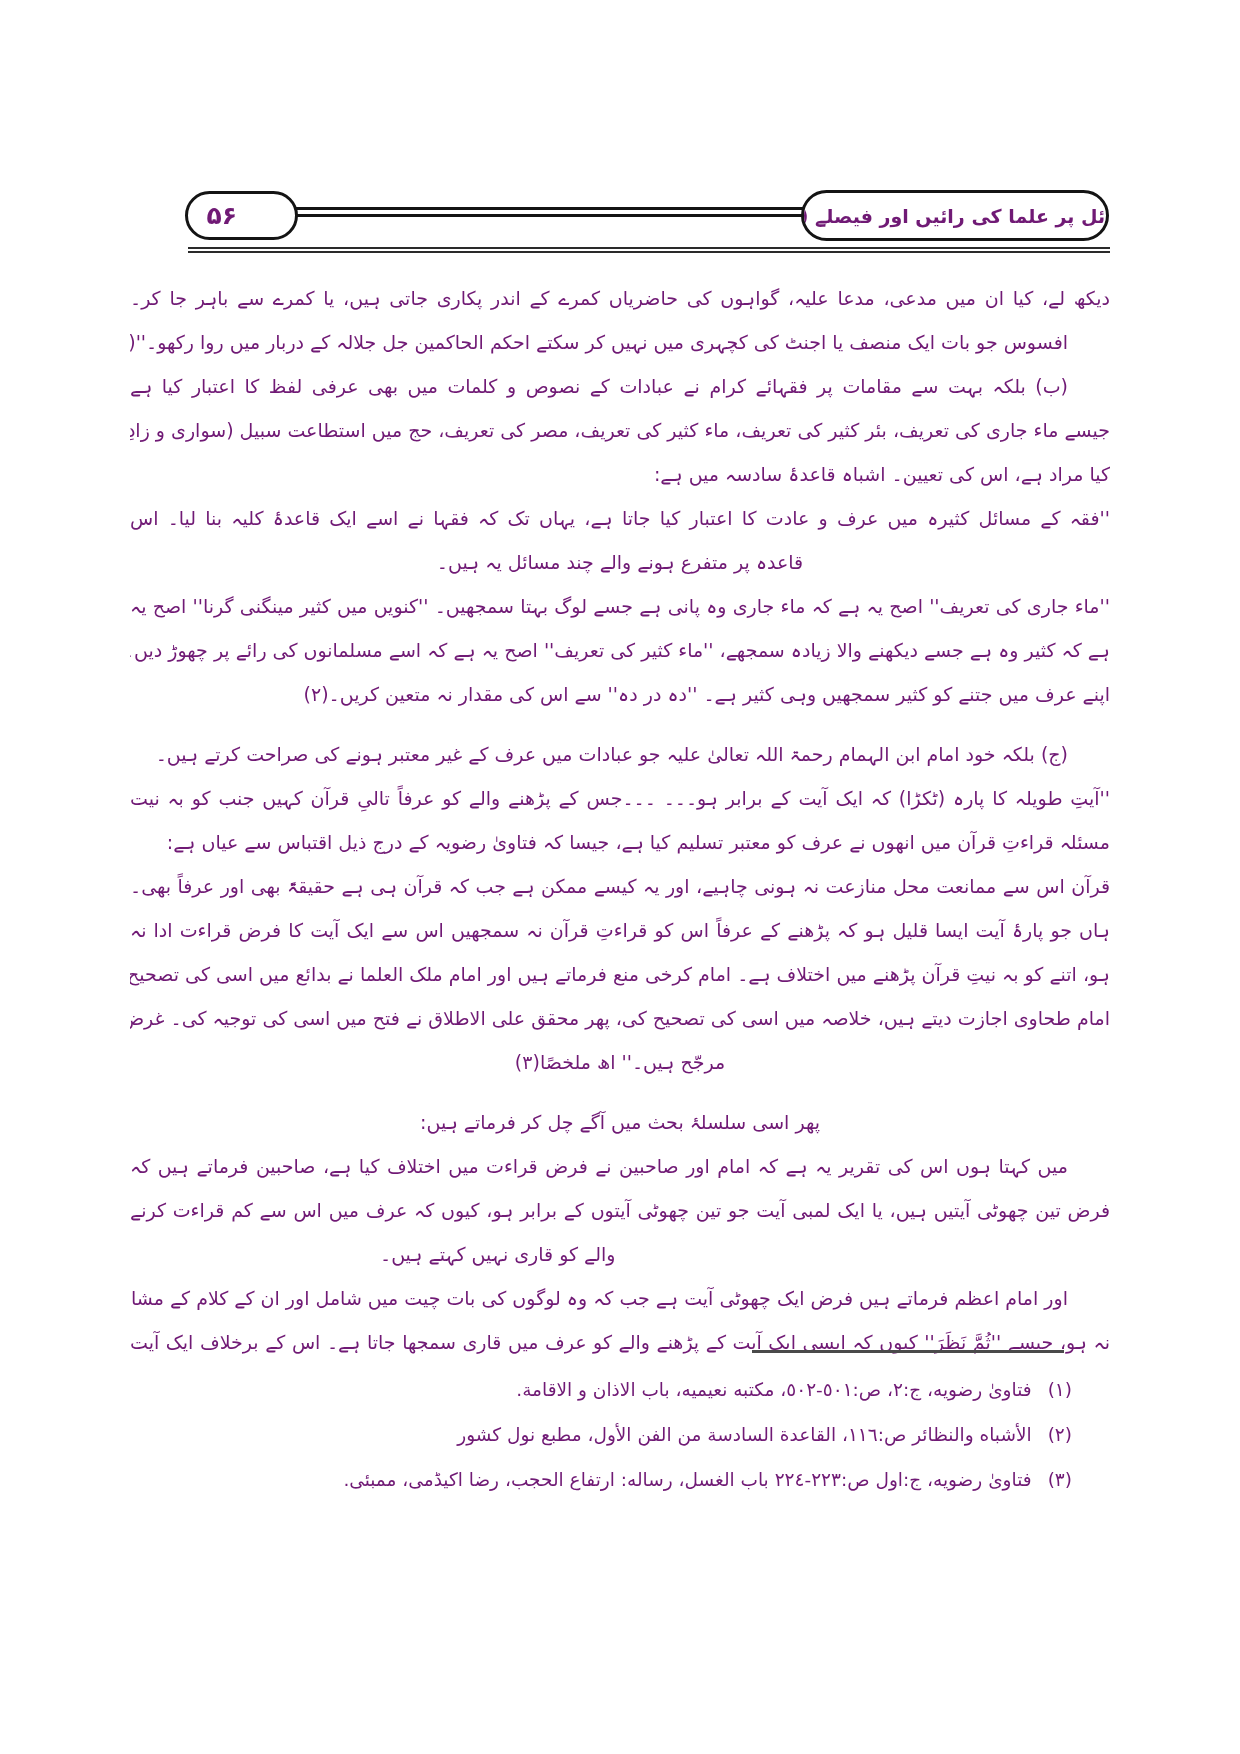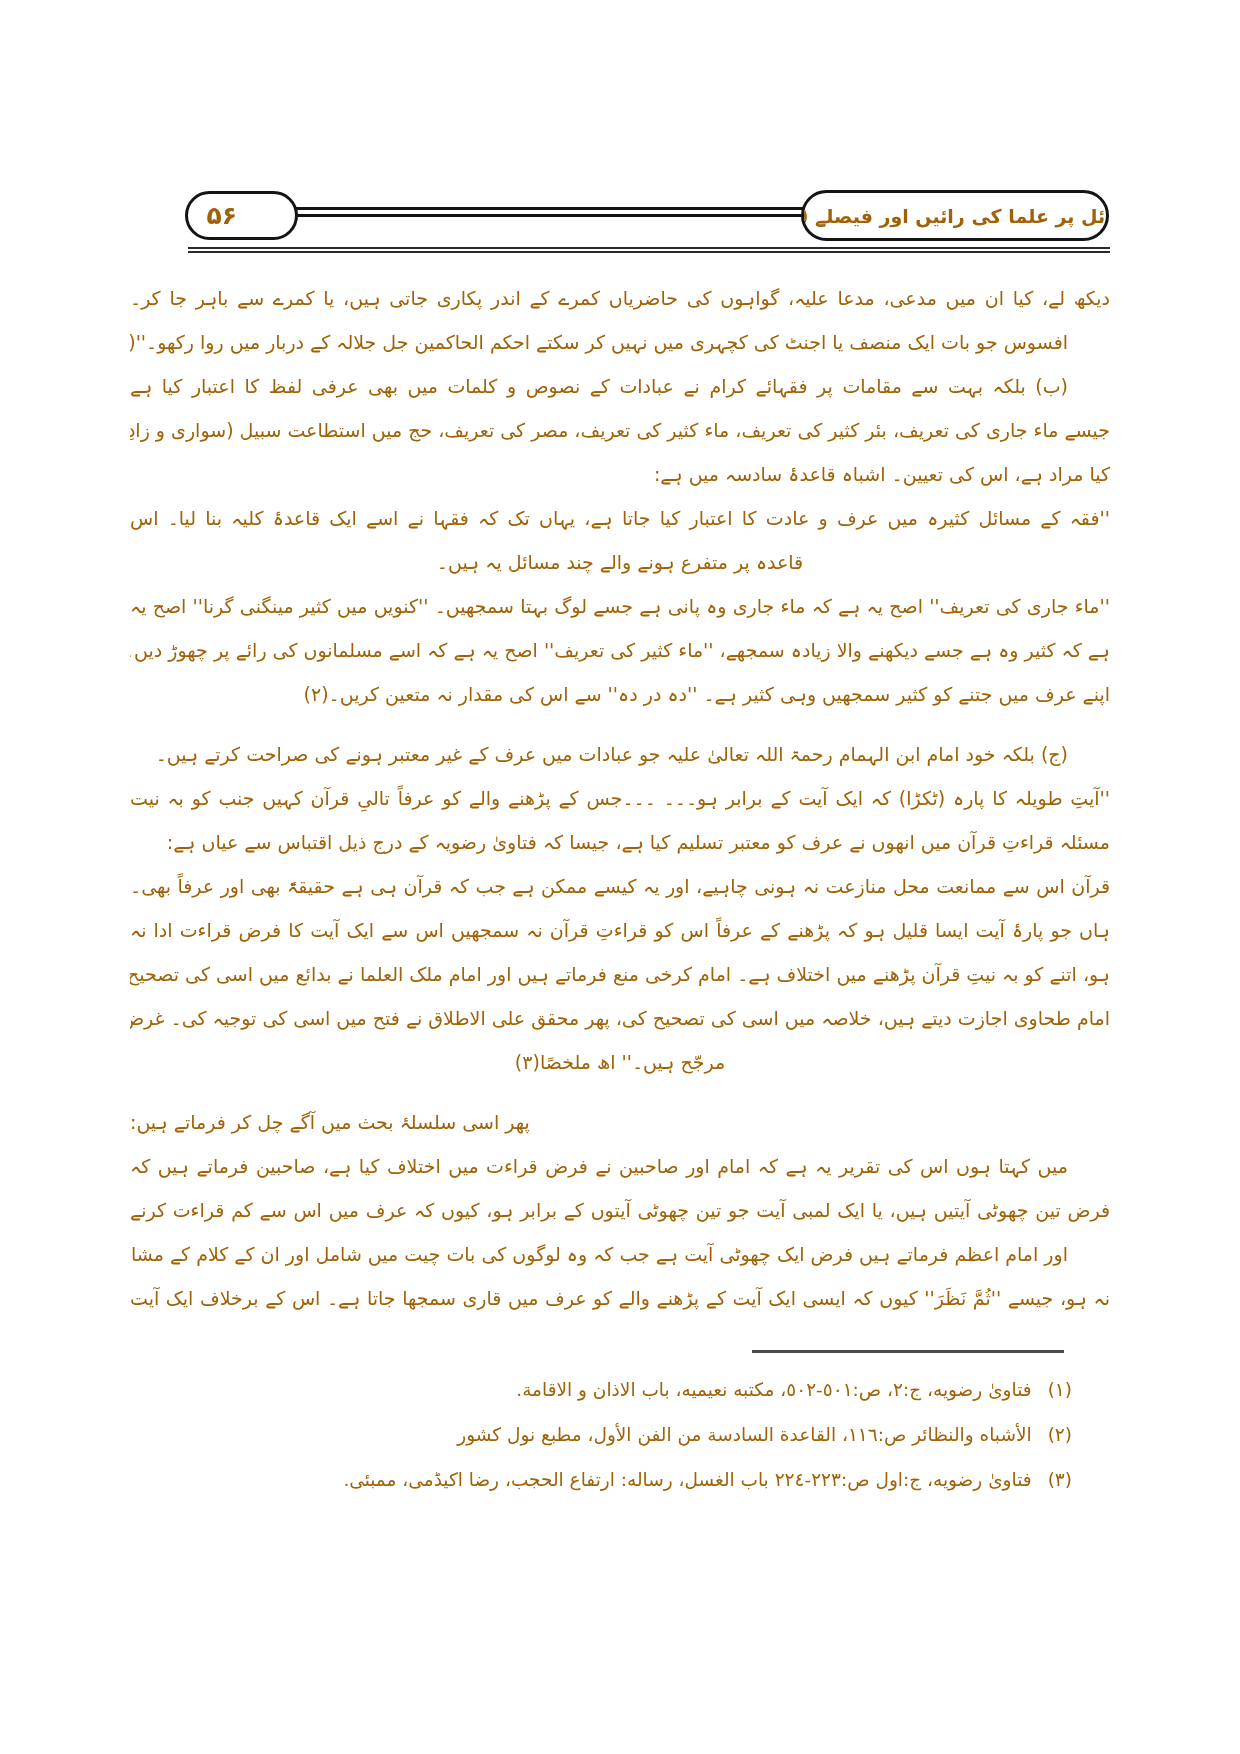--- a/index.html
+++ b/index.html
@@ -1,18 +1,18 @@
 <!DOCTYPE html>
 <html><head>
 <meta charset="utf-8">
 <style>
   html,body{margin:0;padding:0;background:#9a9a9a;}
   .page{
     position:relative;width:1240px;height:1754px;margin:0 auto;
-    background:#ffffff;color:#a16207;
+    background:#ffffff;color:#701a75;
     font-family:"DejaVu Sans",sans-serif;
     overflow:hidden;
   }
   
   .pill{
     position:absolute;background:#fff;border:3px solid #141414;
     border-radius:26px;display:flex;align-items:center;justify-content:center;
     box-sizing:border-box;z-index:2;
   }
   .num-pill{left:185px;top:191px;width:113px;height:49px;
@@ -35,21 +35,21 @@
     direction:rtl;font-size:19px;
   }
   .line{
     height:44px;line-height:44px;white-space:nowrap;overflow:hidden;
     text-align:right;
   }
   .full{text-align:justify;text-align-last:justify;text-justify:inter-word;}
   .end{text-align:right;}
   .tail-left{text-align:center;}
   .tail-mid{text-align:left;padding-left:250px;}
-  .center{text-align:left;}
+  .center{text-align:center;}
   .indent{padding-right:42px;}
   .gap{margin-top:16px;}
   
   .footnotes{
     position:absolute;left:130px;top:1350px;width:980px;
     direction:rtl;font-size:18.5px;
   }
   .fn-sep{
     width:312px;height:0;border-top:3px solid #4a4a4a;
     margin-left:auto;margin-right:46px;margin-bottom:14px;
@@ -88,20 +88,21 @@
     <div class="line full">''آیتِ طویلہ کا پارہ (ٹکڑا) کہ ایک آیت کے برابر ہو۔۔۔ ۔۔۔جس کے پڑھنے والے کو عرفاً تالیِ قرآن کہیں جنب کو بہ نیت</div>
     <div class="line end">مسئلہ قراءتِ قرآن میں انھوں نے عرف کو معتبر تسلیم کیا ہے، جیسا کہ فتاویٰ رضویہ کے درج ذیل اقتباس سے عیاں ہے:</div>
     <div class="line full">قرآن اس سے ممانعت محل منازعت نہ ہونی چاہیے، اور یہ کیسے ممکن ہے جب کہ قرآن ہی ہے حقیقۃً بھی اور عرفاً بھی۔</div>
     <div class="line full">ہاں جو پارۂ آیت ایسا قلیل ہو کہ پڑھنے کے عرفاً اس کو قراءتِ قرآن نہ سمجھیں اس سے ایک آیت کا فرض قراءت ادا نہ</div>
     <div class="line full">ہو، اتنے کو بہ نیتِ قرآن پڑھنے میں اختلاف ہے۔ امام کرخی منع فرماتے ہیں اور امام ملک العلما نے بدائع میں اسی کی تصحیح کی، اور</div>
     <div class="line full">امام طحاوی اجازت دیتے ہیں، خلاصہ میں اسی کی تصحیح کی، پھر محقق علی الاطلاق نے فتح میں اسی کی توجیہ کی۔ غرض یہ دونوں قول</div>
     <div class="line tail-left">مرجّح ہیں۔'' اھ ملخصًا(۳)</div>
     <div class="line center gap">پھر اسی سلسلۂ بحث میں آگے چل کر فرماتے ہیں:</div>
     <div class="line full indent">میں کہتا ہوں اس کی تقریر یہ ہے کہ امام اور صاحبین نے فرض قراءت میں اختلاف کیا ہے، صاحبین فرماتے ہیں کہ</div>
     <div class="line full">فرض تین چھوٹی آیتیں ہیں، یا ایک لمبی آیت جو تین چھوٹی آیتوں کے برابر ہو، کیوں کہ عرف میں اس سے کم قراءت کرنے</div>
+    <div class="line tail-mid">والے کو قاری نہیں کہتے ہیں۔</div>
     <div class="line full indent">اور امام اعظم فرماتے ہیں فرض ایک چھوٹی آیت ہے جب کہ وہ لوگوں کی بات چیت میں شامل اور ان کے کلام کے مشابہ</div>
     <div class="line full">نہ ہو، جیسے ''ثُمَّ نَظَرَ'' کیوں کہ ایسی ایک آیت کے پڑھنے والے کو عرف میں قاری سمجھا جاتا ہے۔ اس کے برخلاف ایک آیت</div>
   </div>
 
   <div class="footnotes">
     <div class="fn-sep"></div>
     <div class="fn-row">
       <span class="fn-marker">(۱)</span>
       <span class="fn-text">فتاویٰ رضویه، ج:۲، ص:٥٠١-٥٠٢، مکتبه نعیمیه، باب الاذان و الاقامة.</span>
     </div>

